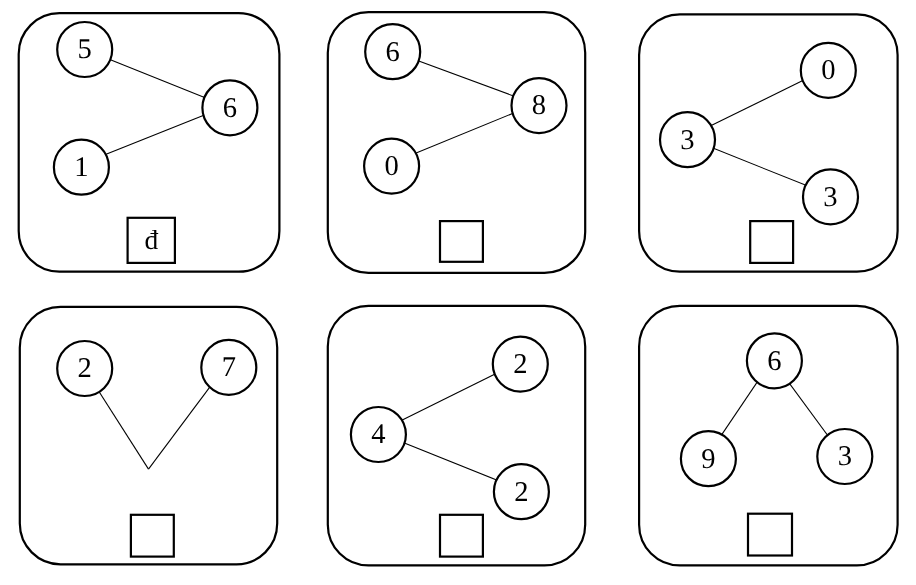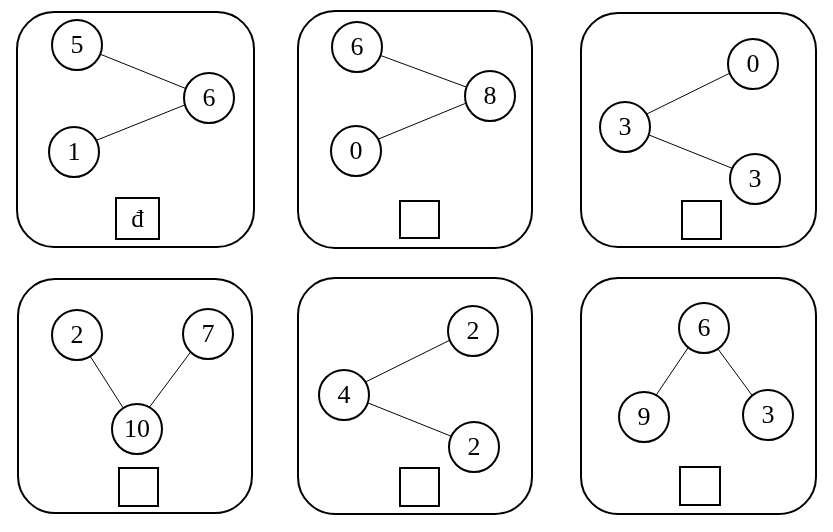--- a/index.html
+++ b/index.html
@@ -143,21 +143,20 @@
     <div class="answer-box"></div>
   </section>
 
   <section class="panel p4">
     <svg class="lines" viewBox="0 0 236 236" xmlns="http://www.w3.org/2000/svg">
       <line x1="58" y1="55" x2="118" y2="149"></line>
       <line x1="189" y1="54" x2="118" y2="149"></line>
     </svg>
     <div class="node n0">2</div>
     <div class="node n1">7</div>
-    <div class="node n2">10</div>
     <div class="answer-box"></div>
   </section>
 
   <section class="panel p5">
     <svg class="lines" viewBox="0 0 236 238" xmlns="http://www.w3.org/2000/svg">
       <line x1="45" y1="116" x2="174" y2="52"></line>
       <line x1="45" y1="116" x2="175" y2="168"></line>
     </svg>
     <div class="node n0">2</div>
     <div class="node n1">4</div>

